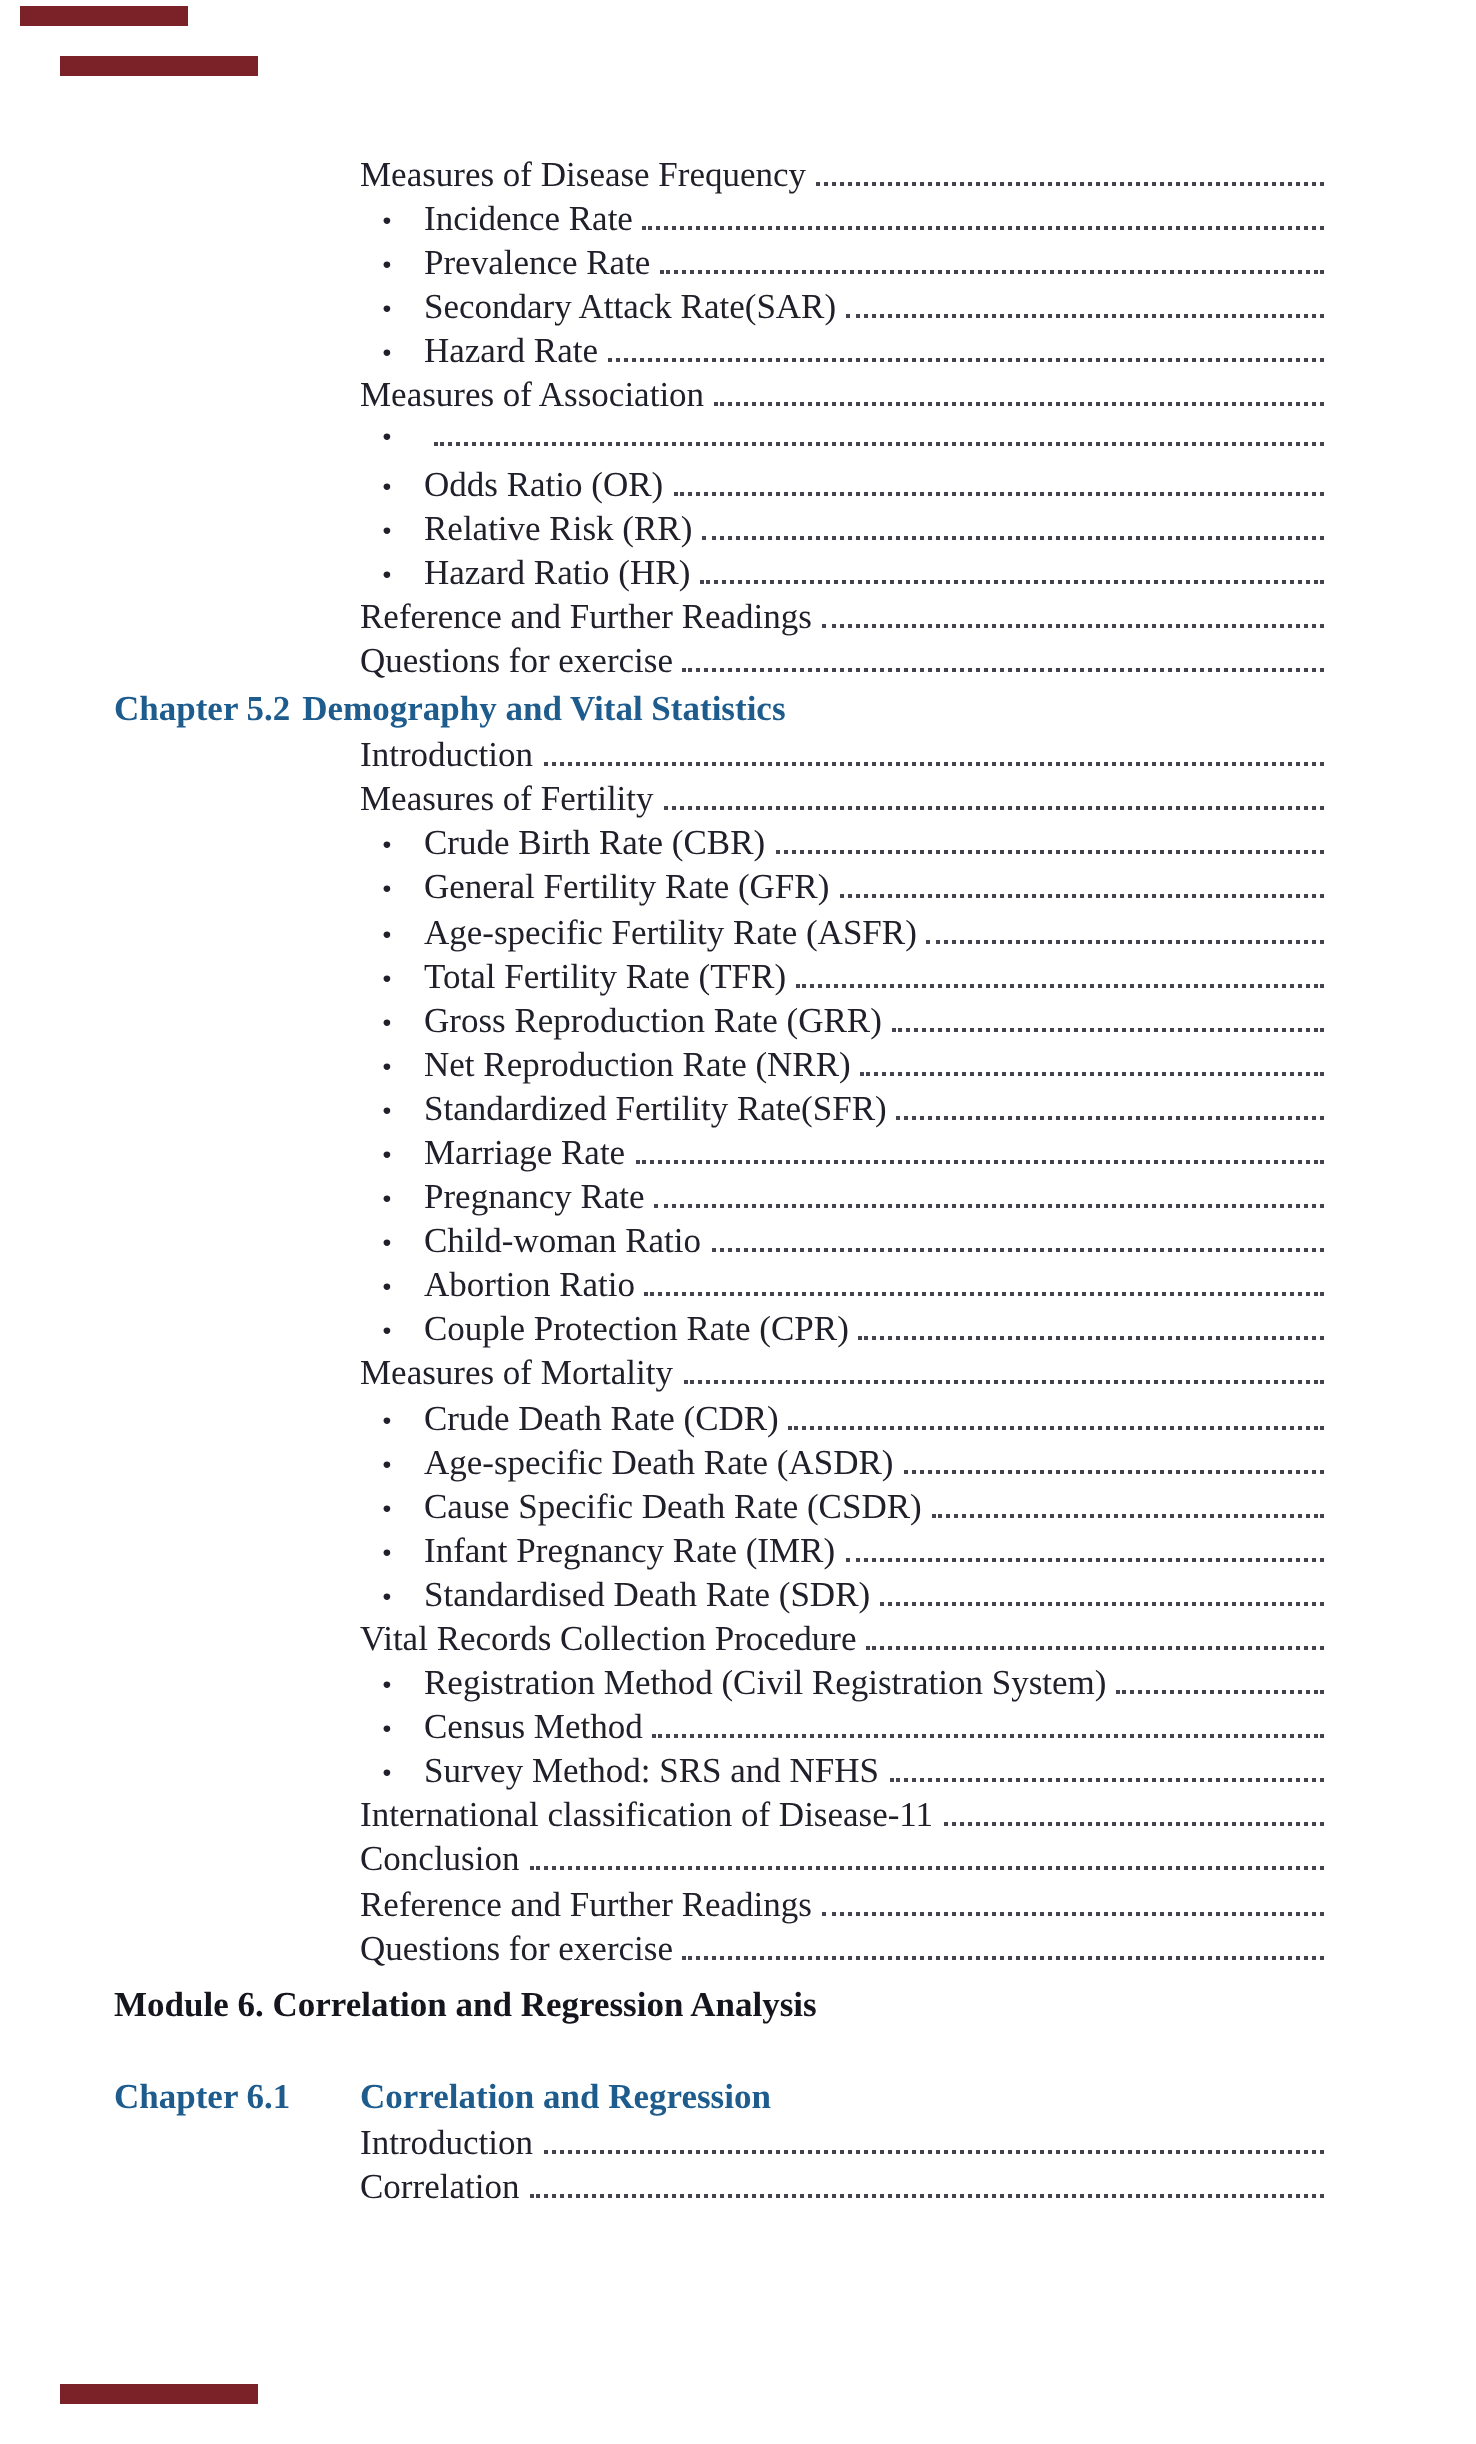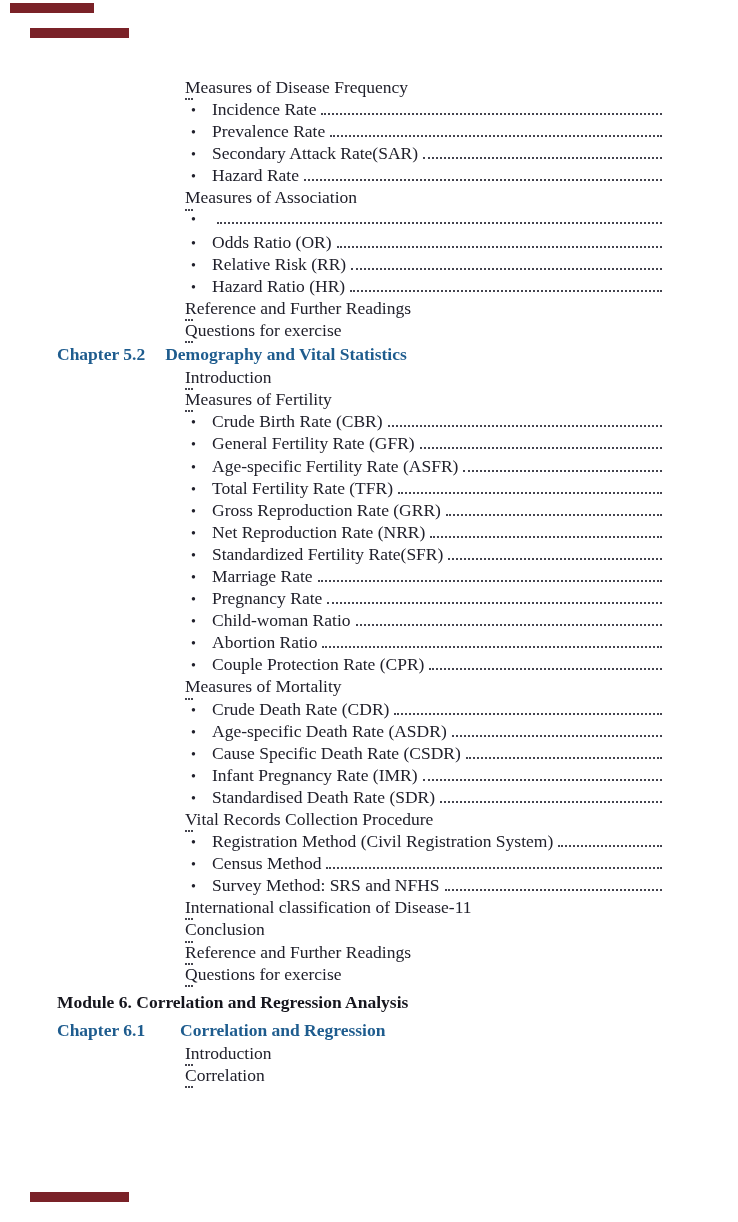--- a/index.html
+++ b/index.html
@@ -18,47 +18,47 @@
     color:#20202b;
   }
   .row {
     display:flex;
     align-items:baseline;
     height:22.1px;
     font-size:17.5px;
     line-height:22.1px;
     white-space:nowrap;
   }
-  .row.section { padding-left:123px;flex-direction:column; }
+  .row.section { padding-left:123px; }
   .row.bullet  { padding-left:134px; }
   .bullet-glyph { flex:none; width:21px; font-size:14px; }
   .label { flex:none; }
   .leader {
     flex:1 1 auto;
     min-width:8px;
     border-bottom:2px dotted #44444e;
     margin:0 1px 4px 5px;
   }
   .row.chapter {
     font-weight:bold;
     color:#1e5c8e;
     font-size:17.5px;
     height:23px;
     margin-top:2px;
   }
   .row.chapter .prefix { flex:none; }
-  .row.chapter:not(.tabbed) .prefix { margin-right:20px; }
+  .row.chapter:not(.tabbed) .prefix { margin-right:6px; }
   .row.chapter.tabbed .prefix { width:123px; }
   .row.module {
     font-weight:bold;
     color:#15151d;
     font-size:17.5px;
     height:23px;
     margin-top:6px;
-    margin-bottom:5px;
+    margin-bottom:23px;
   }
 </style>
 </head>
 <body>
 
 <div id="bars">
     <div class="bar" style="left: 10px; top: 3px; width: 84px; height: 10px; background: rgb(122, 34, 40);"></div>
     <div class="bar" style="left: 30px; top: 28px; width: 99px; height: 10px; background: rgb(122, 34, 40);"></div>
     <div class="bar" style="left: 30px; top: 1192px; width: 99px; height: 10px; background: rgb(122, 34, 40);"></div>
   </div>

